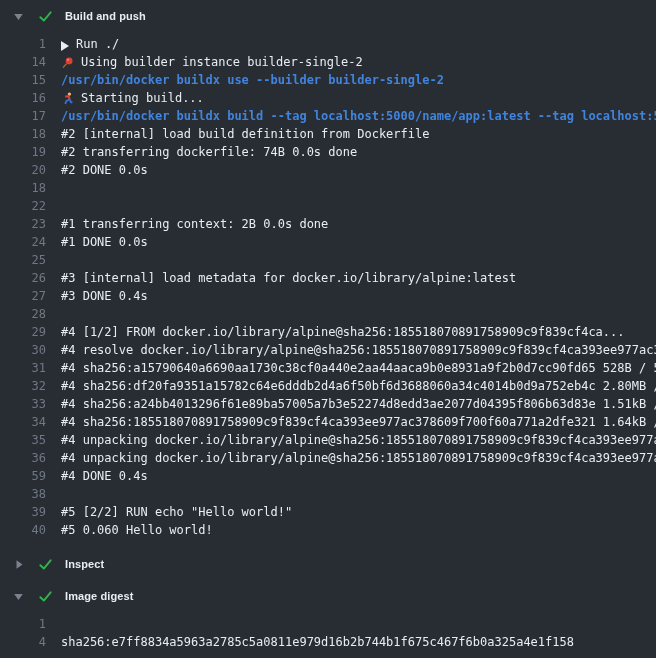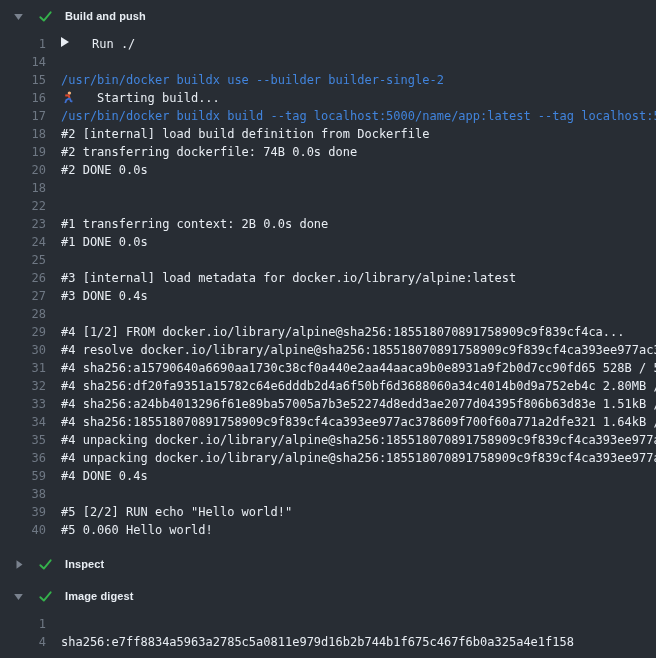--- a/index.html
+++ b/index.html
@@ -41,28 +41,28 @@
     font-family:"DejaVu Sans Mono", monospace;font-size:12px;
     overflow:hidden;
   }
   .num{
     flex:0 0 46px;text-align:right;color:var(--line_number);
     cursor:pointer;
   }
   .content{
     flex:1 1 auto;min-width:0;
     padding-left:15px;
-    display:flex;align-items:flex-start;gap:23px;
+    display:flex;align-items:flex-end;gap:7px;
     overflow:hidden;
   }
   .txt{
     color:var(--text);
     white-space:pre;flex:0 0 auto;
   }
-  .line.kind-command .txt{color:var(--command);font-weight:400;}
+  .line.kind-command .txt{color:var(--command);font-weight:700;}
   .runtri{
     width:8px;height:10px;flex:0 0 auto;display:flex;align-items:center;
   }
   .emoji{width:13px;height:13px;flex:0 0 auto;}
   svg{display:block;}
 </style>
 </head>
 <body>
 
 <div id="log-root">
@@ -87,20 +87,30 @@
             <span class="runtri">
               <svg width="8" height="10" viewBox="0 0 8 10">
                 <polygon points="0,0 8,5 0,10" fill="#e8edf3"></polygon>
               </svg>
             </span>
             <span class="txt">Run ./</span>
           </span>
         </div>
         <div class="line kind-pin">
           <span class="num">14</span>
+          <span class="content">
+            <span class="emoji">
+              <svg width="13" height="13" viewBox="0 0 13 13">
+                <line x1="2" y1="11.5" x2="5.6" y2="7.6" stroke="#b0672f" stroke-width="1.3"></line>
+                <circle cx="8.1" cy="4.9" r="3.4" fill="#dd4136"></circle>
+                <circle cx="7" cy="3.8" r="1" fill="#f08a7c"></circle>
+              </svg>
+            </span>
+            <span class="txt">Using builder instance builder-single-2</span>
+          </span>
         </div>
         <div class="line kind-command">
           <span class="num">15</span>
           <span class="content">
             <span class="txt">/usr/bin/docker buildx use --builder builder-single-2</span>
           </span>
         </div>
         <div class="line kind-runner">
           <span class="num">16</span>
           <span class="content">

